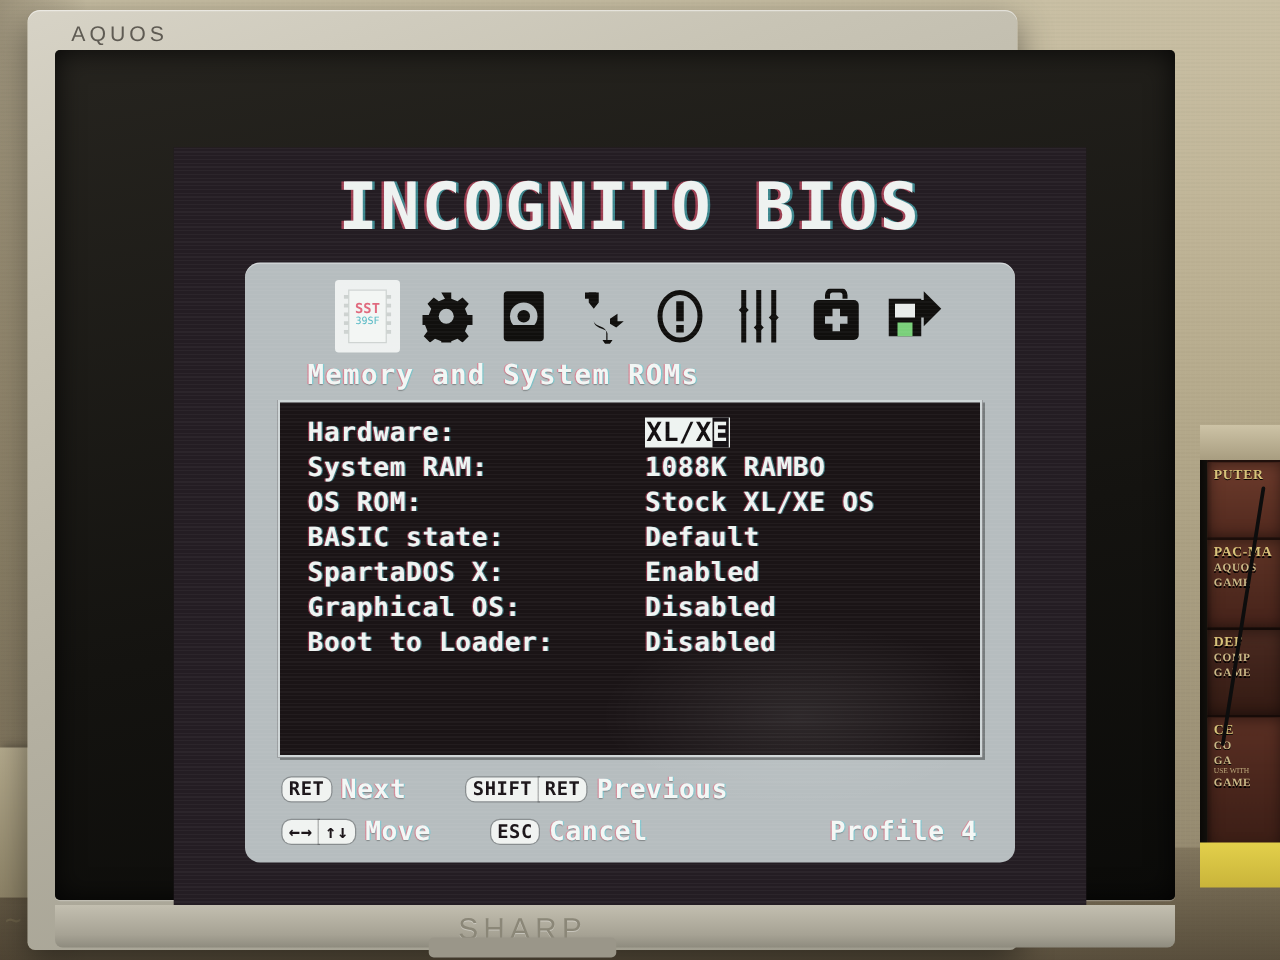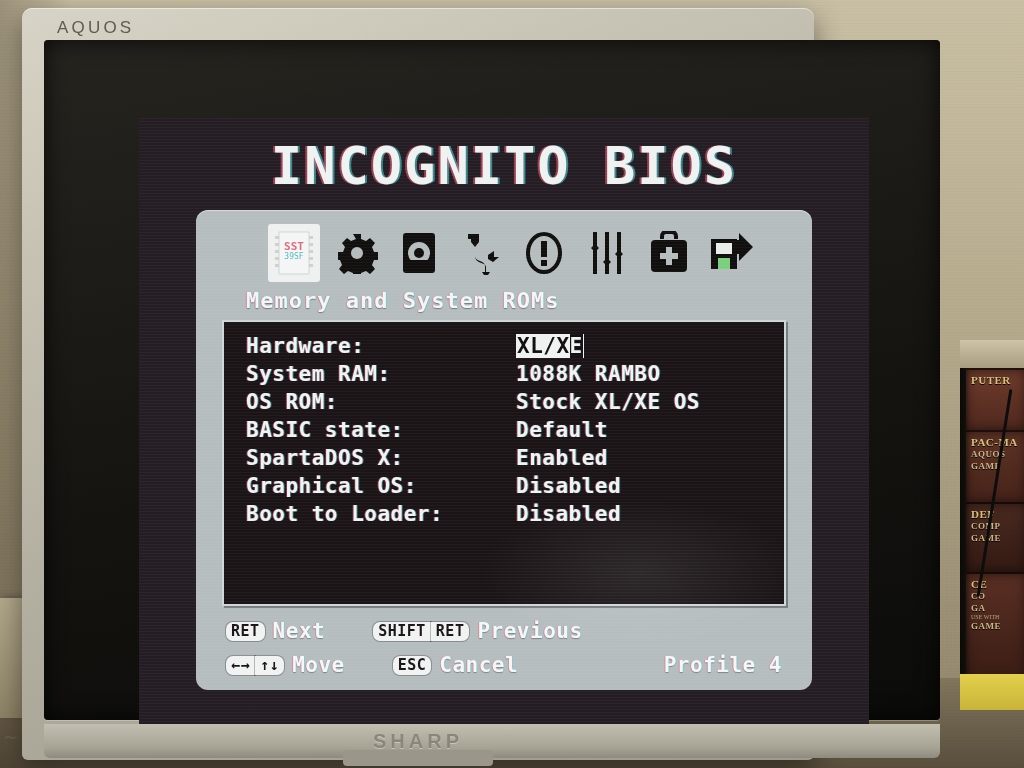--- a/index.html
+++ b/index.html
@@ -63,21 +63,21 @@
     font-family:"Liberation Sans",sans-serif;font-size:17px;letter-spacing:3.2px;
     color:#4b4740;opacity:.85;}
   .bezel{position:absolute;left:22px;top:32px;width:896px;height:680px;
     background:linear-gradient(170deg,#26241f,#141310 60%,#0b0b09);
     border-radius:4px;
     box-shadow:inset 0 0 22px rgba(0,0,0,.8), 0 1px 0 rgba(255,255,255,.25);}
   .mon-bottom{position:absolute;left:22px;top:716px;width:896px;height:34px;
     background:linear-gradient(180deg,#c3bfb0,#a6a294 70%,#8e8b7e);
     border-radius:0 0 6px 6px;}
   .mon-brand-bot{position:absolute;left:50%;top:722px;transform:translateX(-50%);
-    font-family:"Liberation Sans",sans-serif;font-weight:bold;font-size:20px;
+    font-family:"Liberation Sans",sans-serif;font-weight:normal;font-size:24px;
     letter-spacing:4px;color:#8b8778;text-shadow:0 1px 0 rgba(255,255,255,.35);}
   .stand{position:absolute;left:50%;bottom:-6px;transform:translateX(-50%);
     width:150px;height:16px;background:#9a9689;border-radius:4px;}
 
   
   .screen{position:absolute;left:95px;top:78px;width:730px;height:610px;
     background:#241d23;overflow:hidden;
     box-shadow:inset 0 0 40px rgba(0,0,0,.75);}
   .screen::after{content:"";position:absolute;inset:0;pointer-events:none;
     background:repeating-linear-gradient(0deg,rgba(255,255,255,.035) 0 1px,transparent 1px 3px);}

